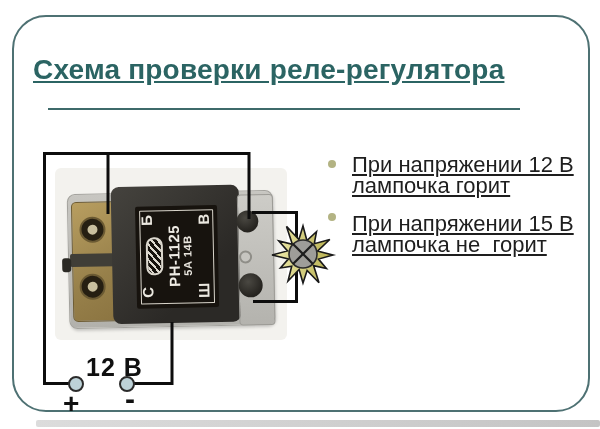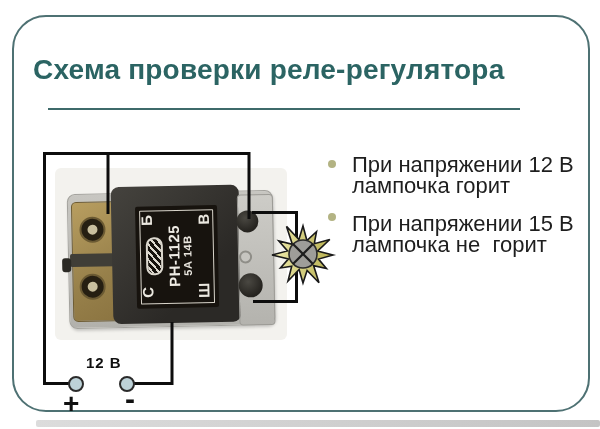--- a/index.html
+++ b/index.html
@@ -13,30 +13,30 @@
     position:absolute;left:12px;top:15px;width:574px;height:393px;
     border:2px solid #4e7173;border-radius:34px;background:#ffffff;
   }
   .bottom-shadow{
     position:absolute;left:36px;top:420px;width:564px;height:7px;
     background:linear-gradient(to right,#dcdcdc,#c4c4c4);border-radius:2px;
   }
   .title{
     position:absolute;left:33px;top:56px;width:540px;
     font-size:28px;font-weight:bold;line-height:1;color:#2b6463;
-    letter-spacing:0.2px;white-space:nowrap;
+    letter-spacing:0.2px;white-space:nowrap;text-decoration:underline;
   }
   .title-rule{
     position:absolute;left:48px;top:108px;width:472px;height:2px;background:#3e6a6a;
   }
 
   
   .bullets{position:absolute;left:352px;top:154px;width:236px;}
   .bullets p{
-    margin:0;font-size:22px;line-height:21px;color:#1e1e1e;white-space:pre-wrap;
+    margin:0;font-size:22px;line-height:21px;color:#1e1e1e;white-space:pre-wrap;text-decoration:underline;
   }
   .bullets p + p{margin-top:17px;}
   .marker{
     position:absolute;left:-24px;width:8px;height:8px;border-radius:50%;
     background:#b3b383;
   }
   .marker.m1{top:6px;}
   .marker.m2{top:59px;}
 
   
@@ -125,21 +125,21 @@
   .overlay{position:absolute;left:0;top:0;width:600px;height:429px;pointer-events:none;}
 
   
   .node{
     position:absolute;width:12px;height:12px;border-radius:50%;
     background:#bdd2d8;border:2px solid #2b2b2b;box-sizing:content-box;
   }
   .node.plus{left:68px;top:376px;}
   .node.minus{left:119px;top:376px;}
   .voltage{
-    position:absolute;left:86px;top:355px;font-size:15px;font-weight:bold;
+    position:absolute;left:86px;top:355px;font-size:25px;font-weight:bold;
     color:#101010;letter-spacing:1px;line-height:1;
   }
   .sign{position:absolute;font-weight:bold;color:#101010;line-height:1;}
   .sign.plus{left:63px;top:390px;font-size:28px;}
   .sign.minus{left:125px;top:384px;font-size:30px;}
 </style>
 </head>
 <body>
 
 <div class="frame"></div>

